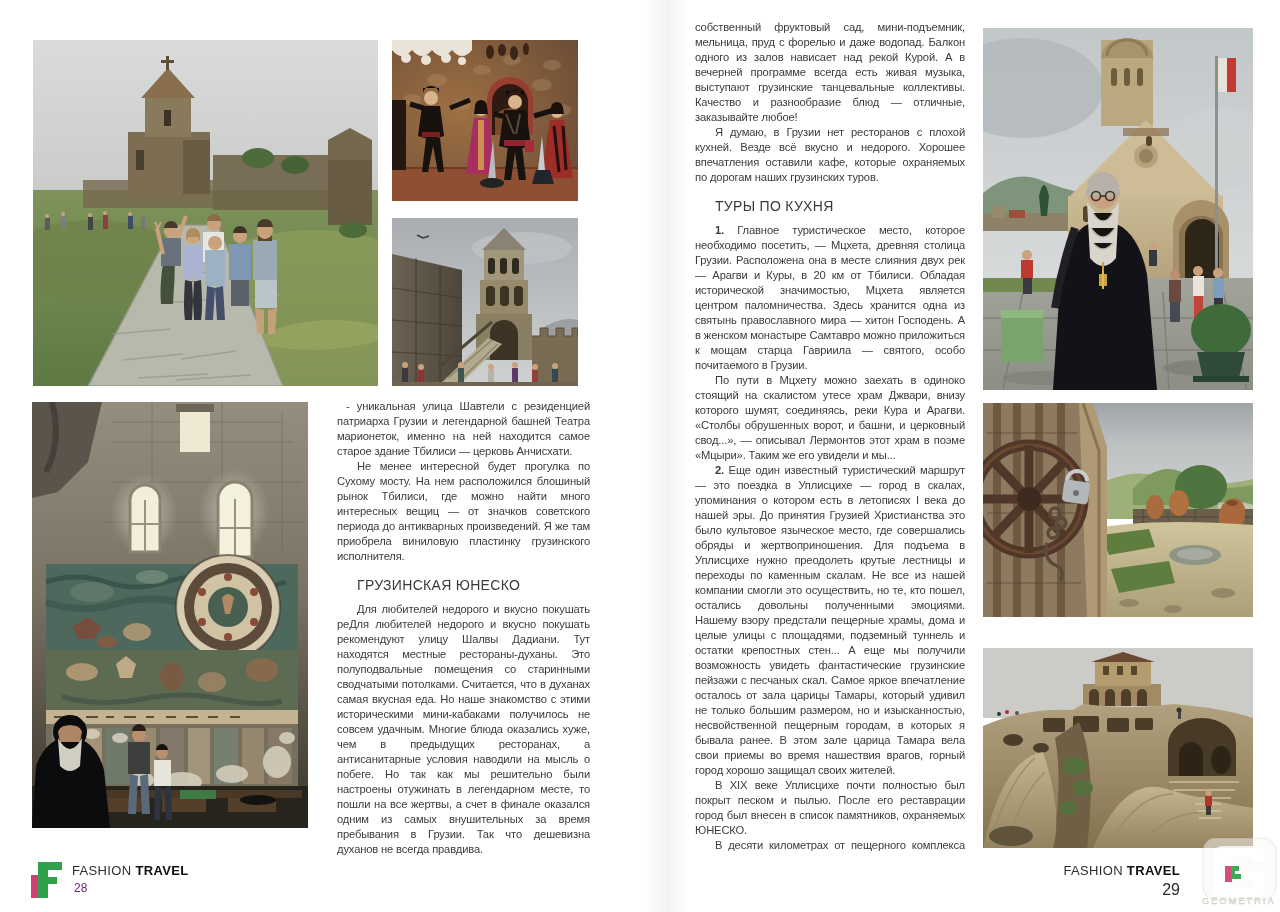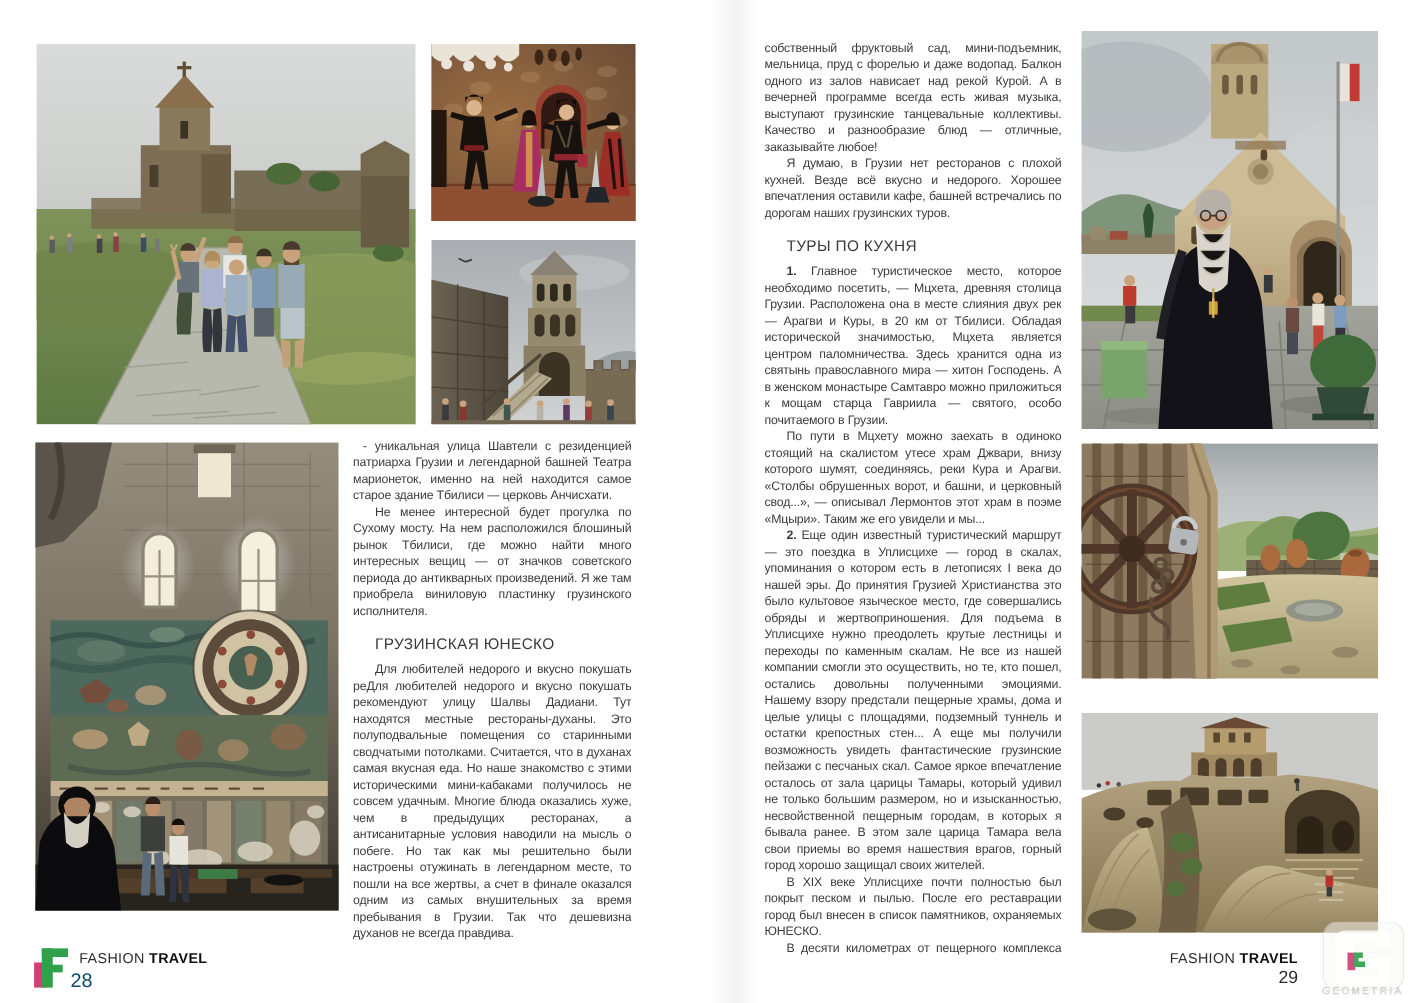--- a/index.html
+++ b/index.html
@@ -8,28 +8,28 @@
   .gutter{position:absolute;left:644px;top:0;width:44px;height:912px;
           background:linear-gradient(90deg,rgba(0,0,0,0) 0%,rgba(0,0,0,0.05) 55%,rgba(0,0,0,0) 100%);}
   .ph{position:absolute;overflow:hidden;}
   .ph svg{display:block;width:100%;height:100%;}
   .column{position:absolute;overflow:hidden;text-align:justify;}
   .body-p{margin:0;font-size:11.2px;line-height:15px;letter-spacing:-0.15px;text-indent:20px;}
   .body-p b{font-weight:700;}
   .ind-none{text-indent:0;}
   .ind-small{text-indent:9px;}
   .col-heading{font-size:14px;color:#3a3a3a;margin:13px 0 9px 20px;letter-spacing:0.3px;font-weight:400;}
-  #left-col{left:321px;top:399px;width:253px;height:460px;}
-  #right-col{left:695px;top:37px;width:270px;height:832px;}
+  #left-col{left:337px;top:399px;width:253px;height:460px;}
+  #right-col{left:695px;top:20px;width:270px;height:832px;}
   .footer-left{position:absolute;left:30px;top:861px;height:40px;}
   .footer-left .logo{position:absolute;left:0;top:1px;}
   .footer-left .brand{position:absolute;left:42px;top:2px;white-space:nowrap;}
   .brand{font-size:13px;letter-spacing:0.35px;color:#2e2e2e;}
   .brand b{color:#101010;}
-  .footer-left .pagenum{position:absolute;left:34px;top:20px;font-size:18px;color:#0c4a6e;}
+  .footer-left .pagenum{position:absolute;left:44px;top:20px;font-size:12px;color:#701a75;}
   .footer-right{position:absolute;right:100px;top:863px;text-align:right;}
   .footer-right .pagenum{font-size:16px;color:#2c2c2c;margin-top:3px;}
   .watermark{position:absolute;right:2px;bottom:2px;width:78px;height:72px;opacity:0.92;}
 </style>
 </head>
 <body>
 
 <div id="spread">
   <div class="gutter"></div>
 
@@ -674,21 +674,21 @@
 
   <div class="column" id="left-col">
       <p class="body-p ind-small">- уникальная улица Шавтели с резиденцией патриарха Грузии и легендарной башней Театра марионеток, именно на ней находится самое старое здание Тбилиси — церковь Анчисхати.</p>
       <p class="body-p">Не менее интересной будет прогулка по Сухому мосту. На нем расположился блошиный рынок Тбилиси, где можно найти много интересных вещиц — от значков советского периода до антикварных произведений. Я же там приобрела виниловую пластинку грузинского исполнителя.</p>
       <div class="col-heading">ГРУЗИНСКАЯ ЮНЕСКО</div>
       <p class="body-p">Для любителей недорого и вкусно покушать реДля любителей недорого и вкусно покушать рекомендуют улицу Шалвы Дадиани. Тут находятся местные рестораны-духаны. Это полуподвальные помещения со старинными сводчатыми потолками. Считается, что в духанах самая вкусная еда. Но наше знакомство с этими историческими мини-кабаками получилось не совсем удачным. Многие блюда оказались хуже, чем в предыдущих ресторанах, а антисанитарные условия наводили на мысль о побеге. Но так как мы решительно были настроены отужинать в легендарном месте, то пошли на все жертвы, а счет в финале оказался одним из самых внушительных за время пребывания в Грузии. Так что дешевизна духанов не всегда правдива.</p>
       <p class="body-p">Лично я рекомендую ресторан «Цисквили», что в переводе означает «Мельница». Архитектура и дизайн ресторана аутентичные. В нем есть свой</p>
     </div>
   <div class="column" id="right-col">
       <p class="body-p ind-none">собственный фруктовый сад, мини-подъемник, мельница, пруд с форелью и даже водопад. Балкон одного из залов нависает над рекой Курой. А в вечерней программе всегда есть живая музыка, выступают грузинские танцевальные коллективы. Качество и разнообразие блюд — отличные, заказывайте любое!</p>
-      <p class="body-p">Я думаю, в Грузии нет ресторанов с плохой кухней. Везде всё вкусно и недорого. Хорошее впечатления оставили кафе, башней встречались по дорогам наших грузинских туров.</p>
+      <p class="body-p">Я думаю, в Грузии нет ресторанов с плохой кухней. Везде всё вкусно и недорого. Хорошее впечатления оставили кафе, которые охраняемых по дорогам наших грузинских туров.</p>
       <div class="col-heading">ТУРЫ ПО КУХНЯ</div>
       <p class="body-p"><b>1.</b> Главное туристическое место, которое необходимо посетить, — Мцхета, древняя столица Грузии. Расположена она в месте слияния двух рек — Арагви и Куры, в 20 км от Тбилиси. Обладая исторической значимостью, Мцхета является центром паломничества. Здесь хранится одна из святынь православного мира — хитон Господень. А в женском монастыре Самтавро можно приложиться к мощам старца Гавриила — святого, особо почитаемого в Грузии.</p>
       <p class="body-p">По пути в Мцхету можно заехать в одиноко стоящий на скалистом утесе храм Джвари, внизу которого шумят, соединяясь, реки Кура и Арагви. «Столбы обрушенных ворот, и башни, и церковный свод...», — описывал Лермонтов этот храм в поэме «Мцыри». Таким же его увидели и мы...</p>
       <p class="body-p"><b>2.</b> Еще один известный туристический маршрут — это поездка в Уплисцихе — город в скалах, упоминания о котором есть в летописях I века до нашей эры. До принятия Грузией Христианства это было культовое языческое место, где совершались обряды и жертвоприношения. Для подъема в Уплисцихе нужно преодолеть крутые лестницы и переходы по каменным скалам. Не все из нашей компании смогли это осуществить, но те, кто пошел, остались довольны полученными эмоциями. Нашему взору предстали пещерные храмы, дома и целые улицы с площадями, подземный туннель и остатки крепостных стен... А еще мы получили возможность увидеть фантастические грузинские пейзажи с песчаных скал. Самое яркое впечатление осталось от зала царицы Тамары, который удивил не только большим размером, но и изысканностью, несвойственной пещерным городам, в которых я бывала ранее. В этом зале царица Тамара вела свои приемы во время нашествия врагов, горный город хорошо защищал своих жителей.</p>
       <p class="body-p">В XIX веке Уплисцихе почти полностью был покрыт песком и пылью. После его реставрации город был внесен в список памятников, охраняемых ЮНЕСКО.</p>
       <p class="body-p">В десяти километрах от пещерного комплекса находится город Гори. Нам было любопытно</p>
     </div>
 
   <div class="footer-left">
     <svg class="logo" width="32" height="36" viewBox="0 0 32 36">

